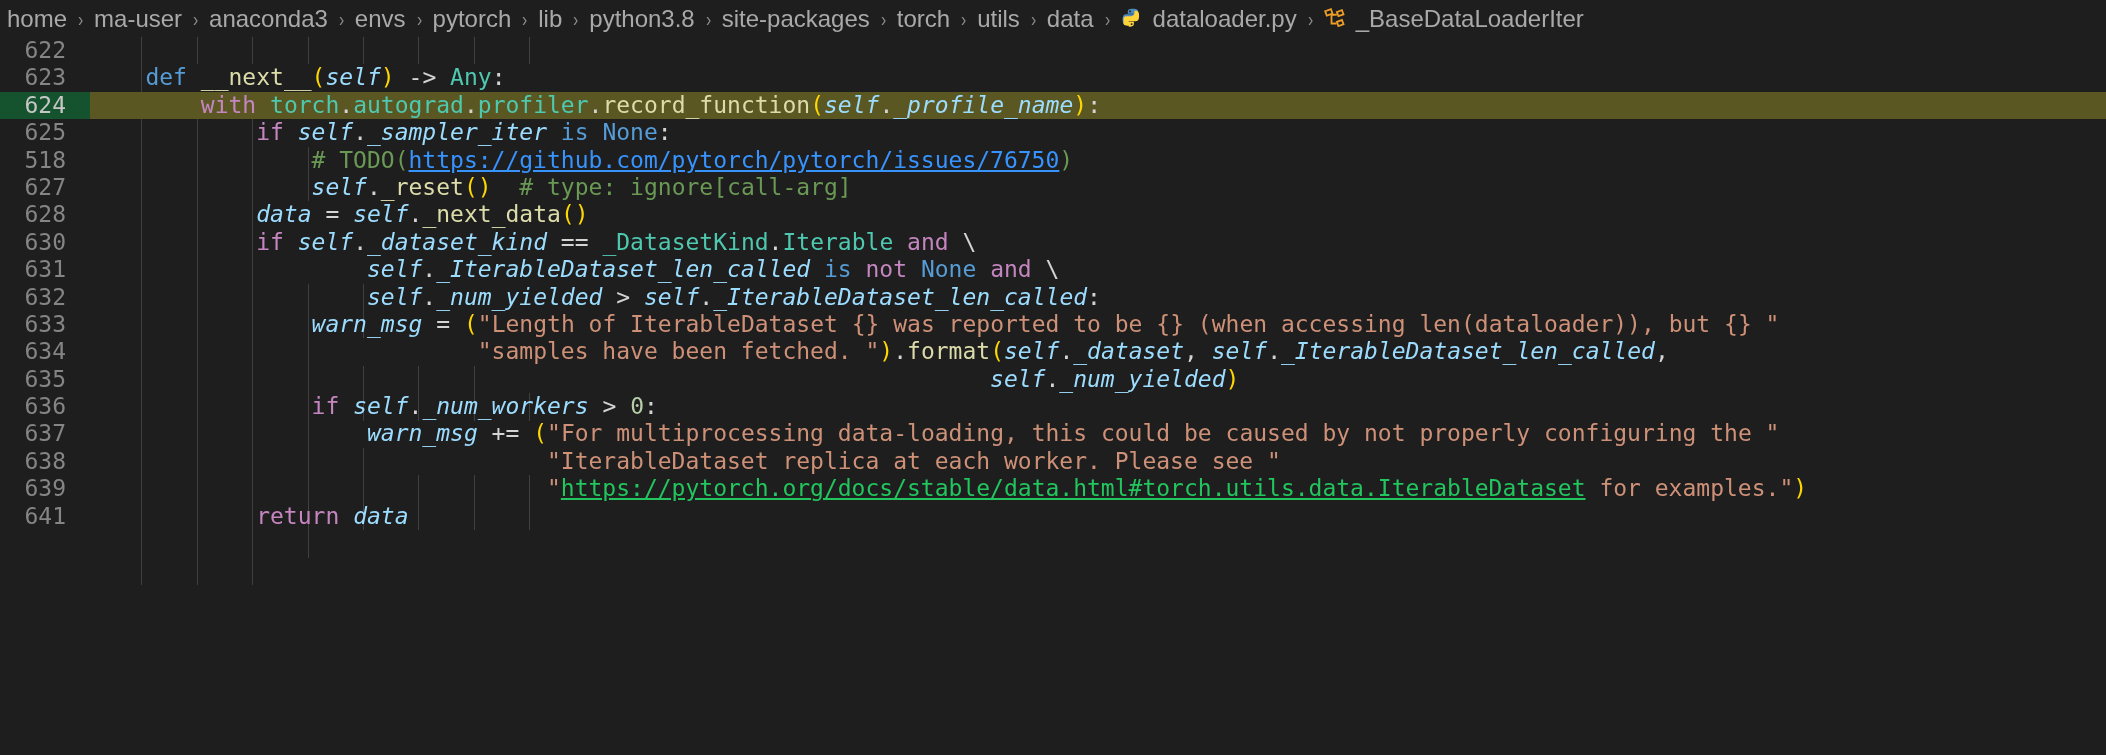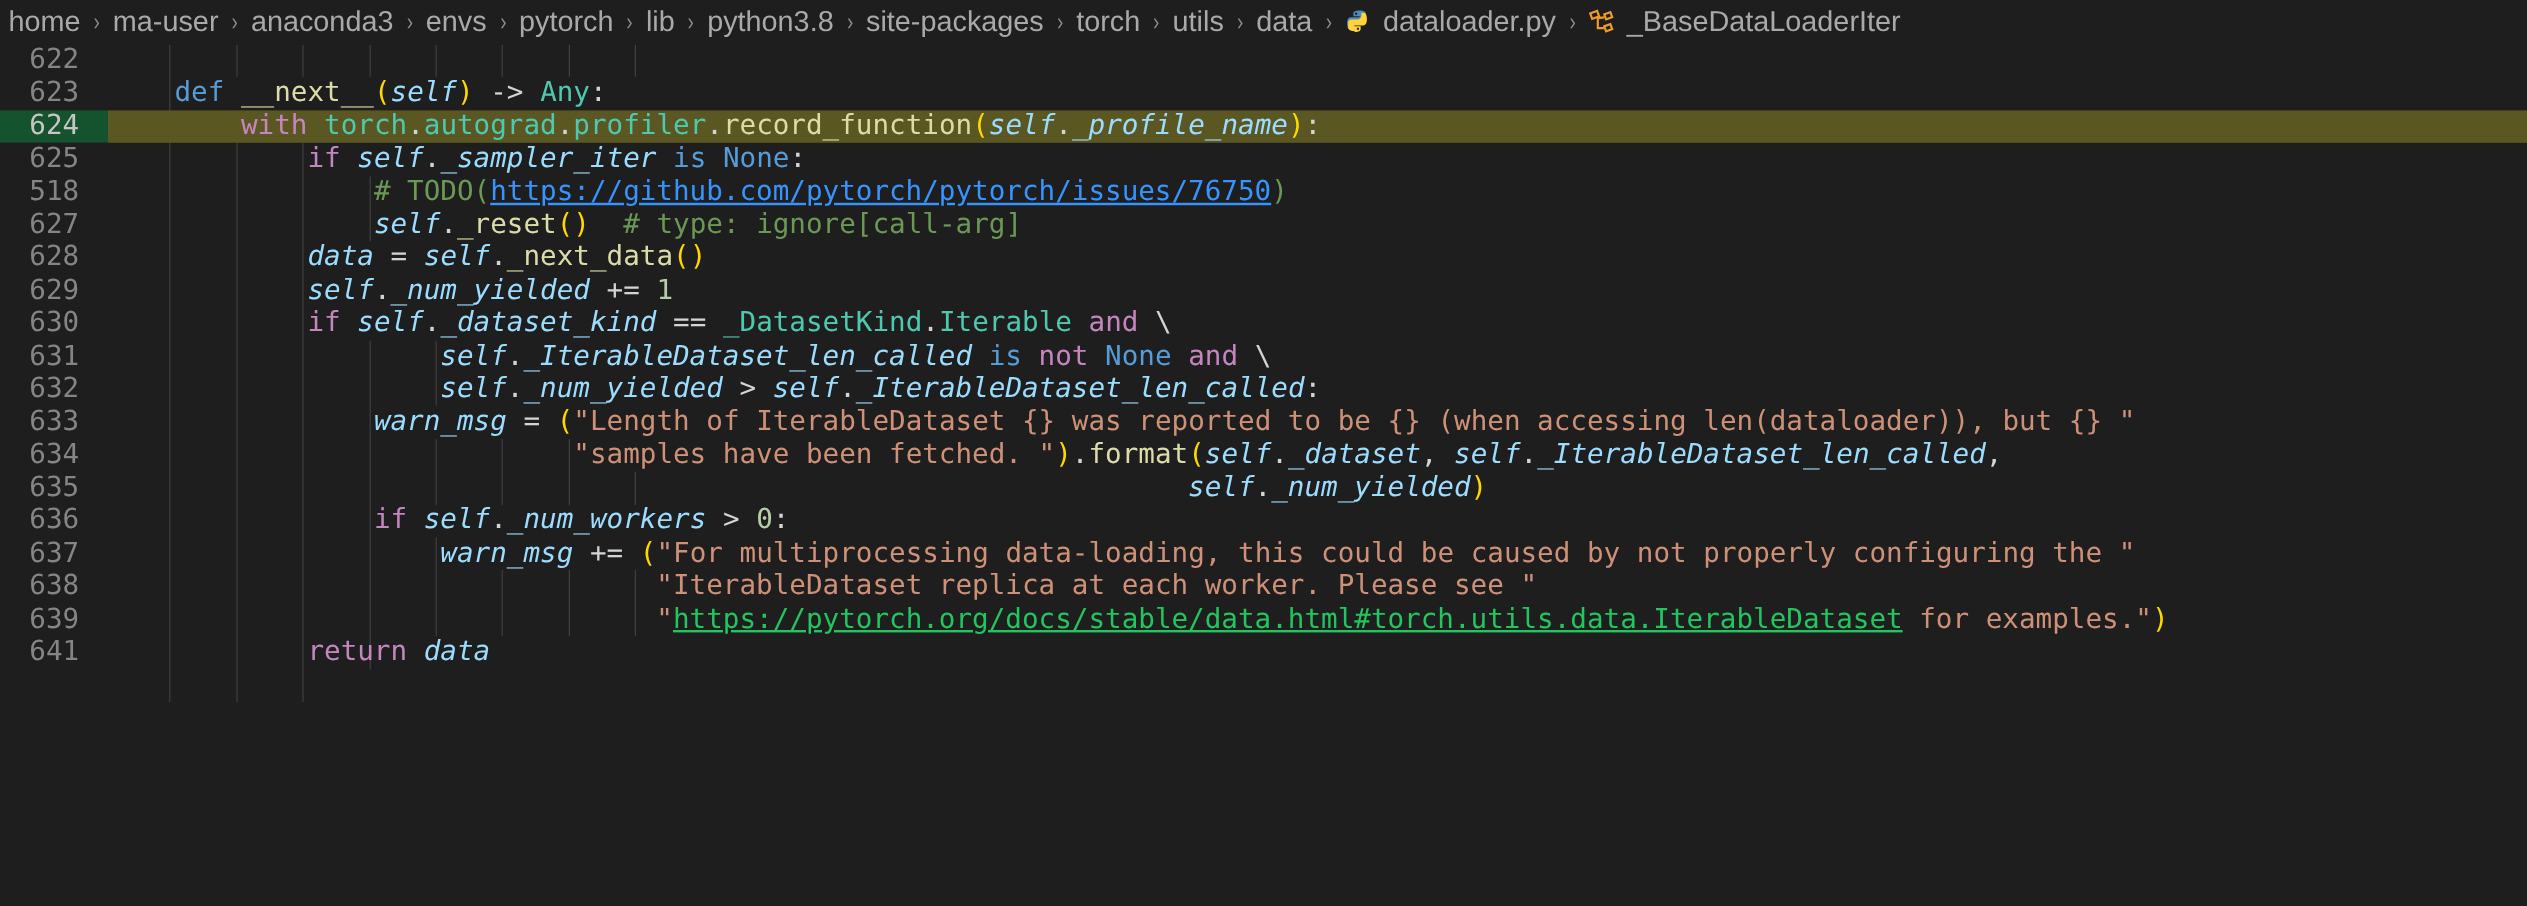--- a/index.html
+++ b/index.html
@@ -229,21 +229,20 @@
       <div class="guide" style="left: 529.2px; top: 438.4px; height: 54.8px; bottom: auto;"></div>
     </div>
   <div id="code-lines">
       <div class="code-line"><div class="line-no">622</div><div class="line-content"></div></div>
       <div class="code-line"><div class="line-no">623</div><div class="line-content"><span>&nbsp;&nbsp;&nbsp;&nbsp;</span><span class="t-kw2">def</span><span>&nbsp;</span><span class="t-fn">__next__</span><span class="t-br1">(</span><span class="t-var">self</span><span class="t-br1">)</span><span>&nbsp;</span><span class="t-op">-&gt;</span><span>&nbsp;</span><span class="t-cls">Any</span><span class="t-op">:</span></div></div>
       <div class="code-line highlight"><div class="line-no">624</div><div class="line-content"><span>&nbsp;&nbsp;&nbsp;&nbsp;&nbsp;&nbsp;&nbsp;&nbsp;</span><span class="t-kw">with</span><span>&nbsp;</span><span class="t-cls">torch</span><span class="t-op">.</span><span class="t-cls">autograd</span><span class="t-op">.</span><span class="t-cls">profiler</span><span class="t-op">.</span><span class="t-fn">record_function</span><span class="t-br1">(</span><span class="t-var">self</span><span class="t-op">.</span><span class="t-var">_profile_name</span><span class="t-br1">)</span><span class="t-op">:</span></div><div class="line-marker">›</div></div>
       <div class="code-line"><div class="line-no">625</div><div class="line-content"><span>&nbsp;&nbsp;&nbsp;&nbsp;&nbsp;&nbsp;&nbsp;&nbsp;&nbsp;&nbsp;&nbsp;&nbsp;</span><span class="t-kw">if</span><span>&nbsp;</span><span class="t-var">self</span><span class="t-op">.</span><span class="t-var">_sampler_iter</span><span>&nbsp;</span><span class="t-kw2">is</span><span>&nbsp;</span><span class="t-kw2">None</span><span class="t-op">:</span></div></div>
       <div class="code-line"><div class="line-no">518</div><div class="line-content"><span>&nbsp;&nbsp;&nbsp;&nbsp;&nbsp;&nbsp;&nbsp;&nbsp;&nbsp;&nbsp;&nbsp;&nbsp;&nbsp;&nbsp;&nbsp;&nbsp;</span><span class="t-com"># TODO(</span><span class="t-link">https://github.com/pytorch/pytorch/issues/76750</span><span class="t-com">)</span></div></div>
       <div class="code-line"><div class="line-no">627</div><div class="line-content"><span>&nbsp;&nbsp;&nbsp;&nbsp;&nbsp;&nbsp;&nbsp;&nbsp;&nbsp;&nbsp;&nbsp;&nbsp;&nbsp;&nbsp;&nbsp;&nbsp;</span><span class="t-var">self</span><span class="t-op">.</span><span class="t-fn">_reset</span><span class="t-br1">(</span><span class="t-br1">)</span><span>&nbsp;&nbsp;</span><span class="t-com"># type: ignore[call-arg]</span></div></div>
       <div class="code-line"><div class="line-no">628</div><div class="line-content"><span>&nbsp;&nbsp;&nbsp;&nbsp;&nbsp;&nbsp;&nbsp;&nbsp;&nbsp;&nbsp;&nbsp;&nbsp;</span><span class="t-var">data</span><span>&nbsp;</span><span class="t-op">=</span><span>&nbsp;</span><span class="t-var">self</span><span class="t-op">.</span><span class="t-fn">_next_data</span><span class="t-br1">(</span><span class="t-br1">)</span></div></div>
-      <div class="code-line"><div class="line-no">629</div><div class="line-content"><span>&nbsp;&nbsp;&nbsp;&nbsp;&nbsp;&nbsp;&nbsp;&nbsp;&nbsp;&nbsp;&nbsp;&nbsp;</span><span class="t-var">self</span><span class="t-op">.</span><span class="t-var">_num_yielded</span><span>&nbsp;</span><span class="t-op">+=</span><span>&nbsp;</span><span class="t-num">1</span></div></div>
       <div class="code-line"><div class="line-no">630</div><div class="line-content"><span>&nbsp;&nbsp;&nbsp;&nbsp;&nbsp;&nbsp;&nbsp;&nbsp;&nbsp;&nbsp;&nbsp;&nbsp;</span><span class="t-kw">if</span><span>&nbsp;</span><span class="t-var">self</span><span class="t-op">.</span><span class="t-var">_dataset_kind</span><span>&nbsp;</span><span class="t-op">==</span><span>&nbsp;</span><span class="t-cls">_DatasetKind</span><span class="t-op">.</span><span class="t-cls">Iterable</span><span>&nbsp;</span><span class="t-kw">and</span><span>&nbsp;</span><span class="t-op">\</span></div></div>
       <div class="code-line"><div class="line-no">631</div><div class="line-content"><span>&nbsp;&nbsp;&nbsp;&nbsp;&nbsp;&nbsp;&nbsp;&nbsp;&nbsp;&nbsp;&nbsp;&nbsp;&nbsp;&nbsp;&nbsp;&nbsp;&nbsp;&nbsp;&nbsp;&nbsp;</span><span class="t-var">self</span><span class="t-op">.</span><span class="t-var">_IterableDataset_len_called</span><span>&nbsp;</span><span class="t-kw2">is</span><span>&nbsp;</span><span class="t-kw">not</span><span>&nbsp;</span><span class="t-kw2">None</span><span>&nbsp;</span><span class="t-kw">and</span><span>&nbsp;</span><span class="t-op">\</span></div></div>
       <div class="code-line"><div class="line-no">632</div><div class="line-content"><span>&nbsp;&nbsp;&nbsp;&nbsp;&nbsp;&nbsp;&nbsp;&nbsp;&nbsp;&nbsp;&nbsp;&nbsp;&nbsp;&nbsp;&nbsp;&nbsp;&nbsp;&nbsp;&nbsp;&nbsp;</span><span class="t-var">self</span><span class="t-op">.</span><span class="t-var">_num_yielded</span><span>&nbsp;</span><span class="t-op">&gt;</span><span>&nbsp;</span><span class="t-var">self</span><span class="t-op">.</span><span class="t-var">_IterableDataset_len_called</span><span class="t-op">:</span></div></div>
       <div class="code-line"><div class="line-no">633</div><div class="line-content"><span>&nbsp;&nbsp;&nbsp;&nbsp;&nbsp;&nbsp;&nbsp;&nbsp;&nbsp;&nbsp;&nbsp;&nbsp;&nbsp;&nbsp;&nbsp;&nbsp;</span><span class="t-var">warn_msg</span><span>&nbsp;</span><span class="t-op">=</span><span>&nbsp;</span><span class="t-br1">(</span><span class="t-str">"</span><span class="t-str">Length of IterableDataset {} was reported to be {} (when accessing len(dataloader)), but {} </span><span class="t-str">"</span></div></div>
       <div class="code-line"><div class="line-no">634</div><div class="line-content"><span>&nbsp;&nbsp;&nbsp;&nbsp;&nbsp;&nbsp;&nbsp;&nbsp;&nbsp;&nbsp;&nbsp;&nbsp;&nbsp;&nbsp;&nbsp;&nbsp;&nbsp;&nbsp;&nbsp;&nbsp;&nbsp;&nbsp;&nbsp;&nbsp;&nbsp;&nbsp;&nbsp;&nbsp;</span><span class="t-str">"</span><span class="t-str">samples have been fetched. </span><span class="t-str">"</span><span class="t-br1">)</span><span class="t-op">.</span><span class="t-fn">format</span><span class="t-br1">(</span><span class="t-var">self</span><span class="t-op">.</span><span class="t-var">_dataset</span><span class="t-op">,</span><span>&nbsp;</span><span class="t-var">self</span><span class="t-op">.</span><span class="t-var">_IterableDataset_len_called</span><span class="t-op">,</span></div></div>
       <div class="code-line"><div class="line-no">635</div><div class="line-content"><span>&nbsp;&nbsp;&nbsp;&nbsp;&nbsp;&nbsp;&nbsp;&nbsp;&nbsp;&nbsp;&nbsp;&nbsp;&nbsp;&nbsp;&nbsp;&nbsp;&nbsp;&nbsp;&nbsp;&nbsp;&nbsp;&nbsp;&nbsp;&nbsp;&nbsp;&nbsp;&nbsp;&nbsp;&nbsp;&nbsp;&nbsp;&nbsp;&nbsp;&nbsp;&nbsp;&nbsp;&nbsp;&nbsp;&nbsp;&nbsp;&nbsp;&nbsp;&nbsp;&nbsp;&nbsp;&nbsp;&nbsp;&nbsp;&nbsp;&nbsp;&nbsp;&nbsp;&nbsp;&nbsp;&nbsp;&nbsp;&nbsp;&nbsp;&nbsp;&nbsp;&nbsp;&nbsp;&nbsp;&nbsp;&nbsp;</span><span class="t-var">self</span><span class="t-op">.</span><span class="t-var">_num_yielded</span><span class="t-br1">)</span></div></div>
       <div class="code-line"><div class="line-no">636</div><div class="line-content"><span>&nbsp;&nbsp;&nbsp;&nbsp;&nbsp;&nbsp;&nbsp;&nbsp;&nbsp;&nbsp;&nbsp;&nbsp;&nbsp;&nbsp;&nbsp;&nbsp;</span><span class="t-kw">if</span><span>&nbsp;</span><span class="t-var">self</span><span class="t-op">.</span><span class="t-var">_num_workers</span><span>&nbsp;</span><span class="t-op">&gt;</span><span>&nbsp;</span><span class="t-num">0</span><span class="t-op">:</span></div></div>
       <div class="code-line"><div class="line-no">637</div><div class="line-content"><span>&nbsp;&nbsp;&nbsp;&nbsp;&nbsp;&nbsp;&nbsp;&nbsp;&nbsp;&nbsp;&nbsp;&nbsp;&nbsp;&nbsp;&nbsp;&nbsp;&nbsp;&nbsp;&nbsp;&nbsp;</span><span class="t-var">warn_msg</span><span>&nbsp;</span><span class="t-op">+=</span><span>&nbsp;</span><span class="t-br1">(</span><span class="t-str">"</span><span class="t-str">For multiprocessing data-loading, this could be caused by not properly configuring the </span><span class="t-str">"</span></div></div>
       <div class="code-line"><div class="line-no">638</div><div class="line-content"><span>&nbsp;&nbsp;&nbsp;&nbsp;&nbsp;&nbsp;&nbsp;&nbsp;&nbsp;&nbsp;&nbsp;&nbsp;&nbsp;&nbsp;&nbsp;&nbsp;&nbsp;&nbsp;&nbsp;&nbsp;&nbsp;&nbsp;&nbsp;&nbsp;&nbsp;&nbsp;&nbsp;&nbsp;&nbsp;&nbsp;&nbsp;&nbsp;&nbsp;</span><span class="t-str">"</span><span class="t-str">IterableDataset replica at each worker. Please see </span><span class="t-str">"</span></div></div>
       <div class="code-line"><div class="line-no">639</div><div class="line-content"><span>&nbsp;&nbsp;&nbsp;&nbsp;&nbsp;&nbsp;&nbsp;&nbsp;&nbsp;&nbsp;&nbsp;&nbsp;&nbsp;&nbsp;&nbsp;&nbsp;&nbsp;&nbsp;&nbsp;&nbsp;&nbsp;&nbsp;&nbsp;&nbsp;&nbsp;&nbsp;&nbsp;&nbsp;&nbsp;&nbsp;&nbsp;&nbsp;&nbsp;</span><span class="t-str">"</span><span class="t-str"></span><span class="t-linkstr">https://pytorch.org/docs/stable/data.html#torch.utils.data.IterableDataset</span><span class="t-str"> for examples.</span><span class="t-str">"</span><span class="t-br1">)</span></div></div>

